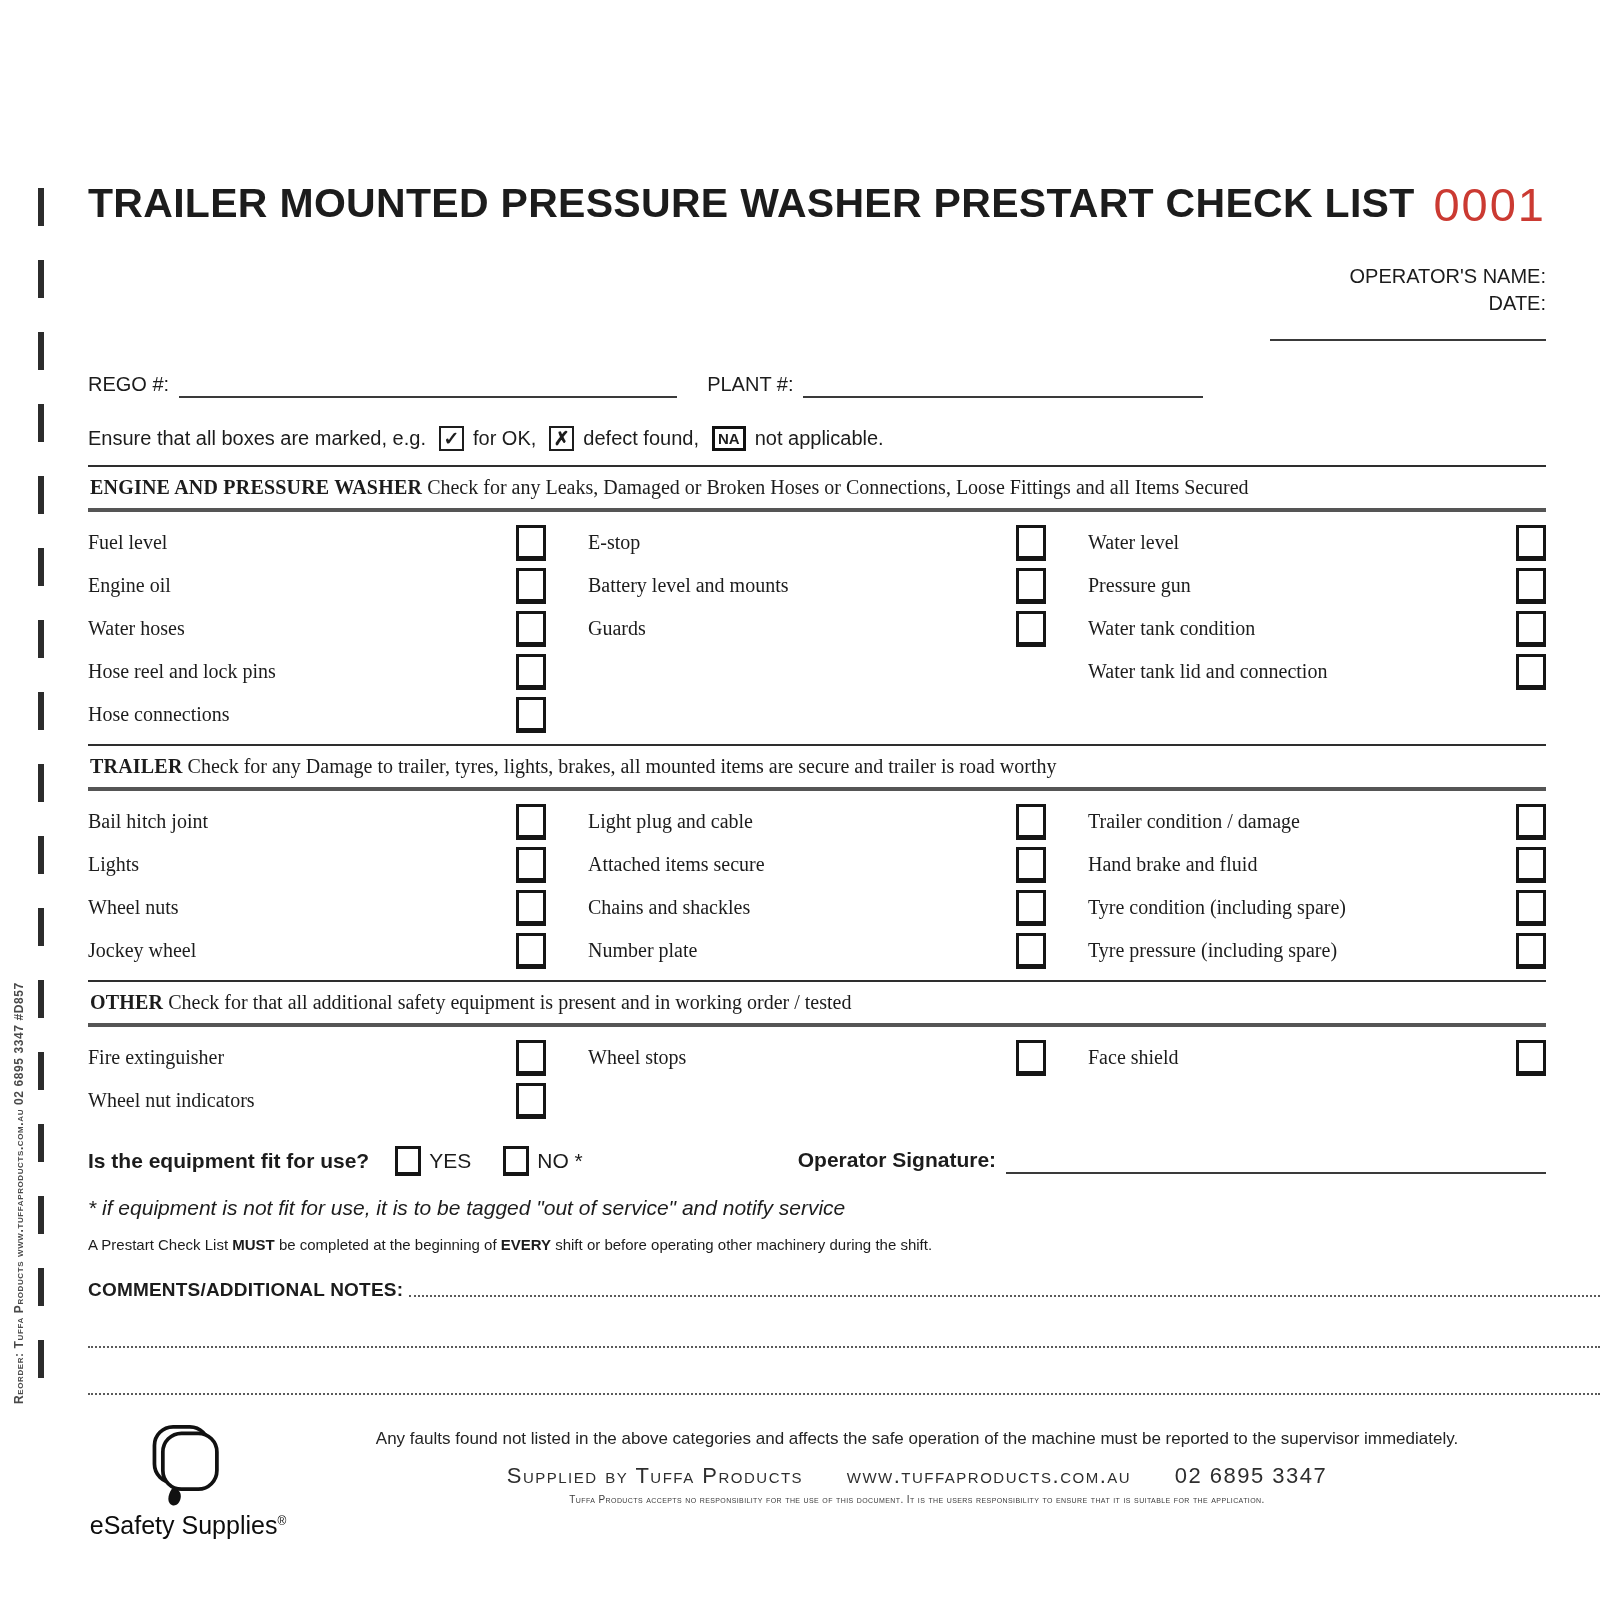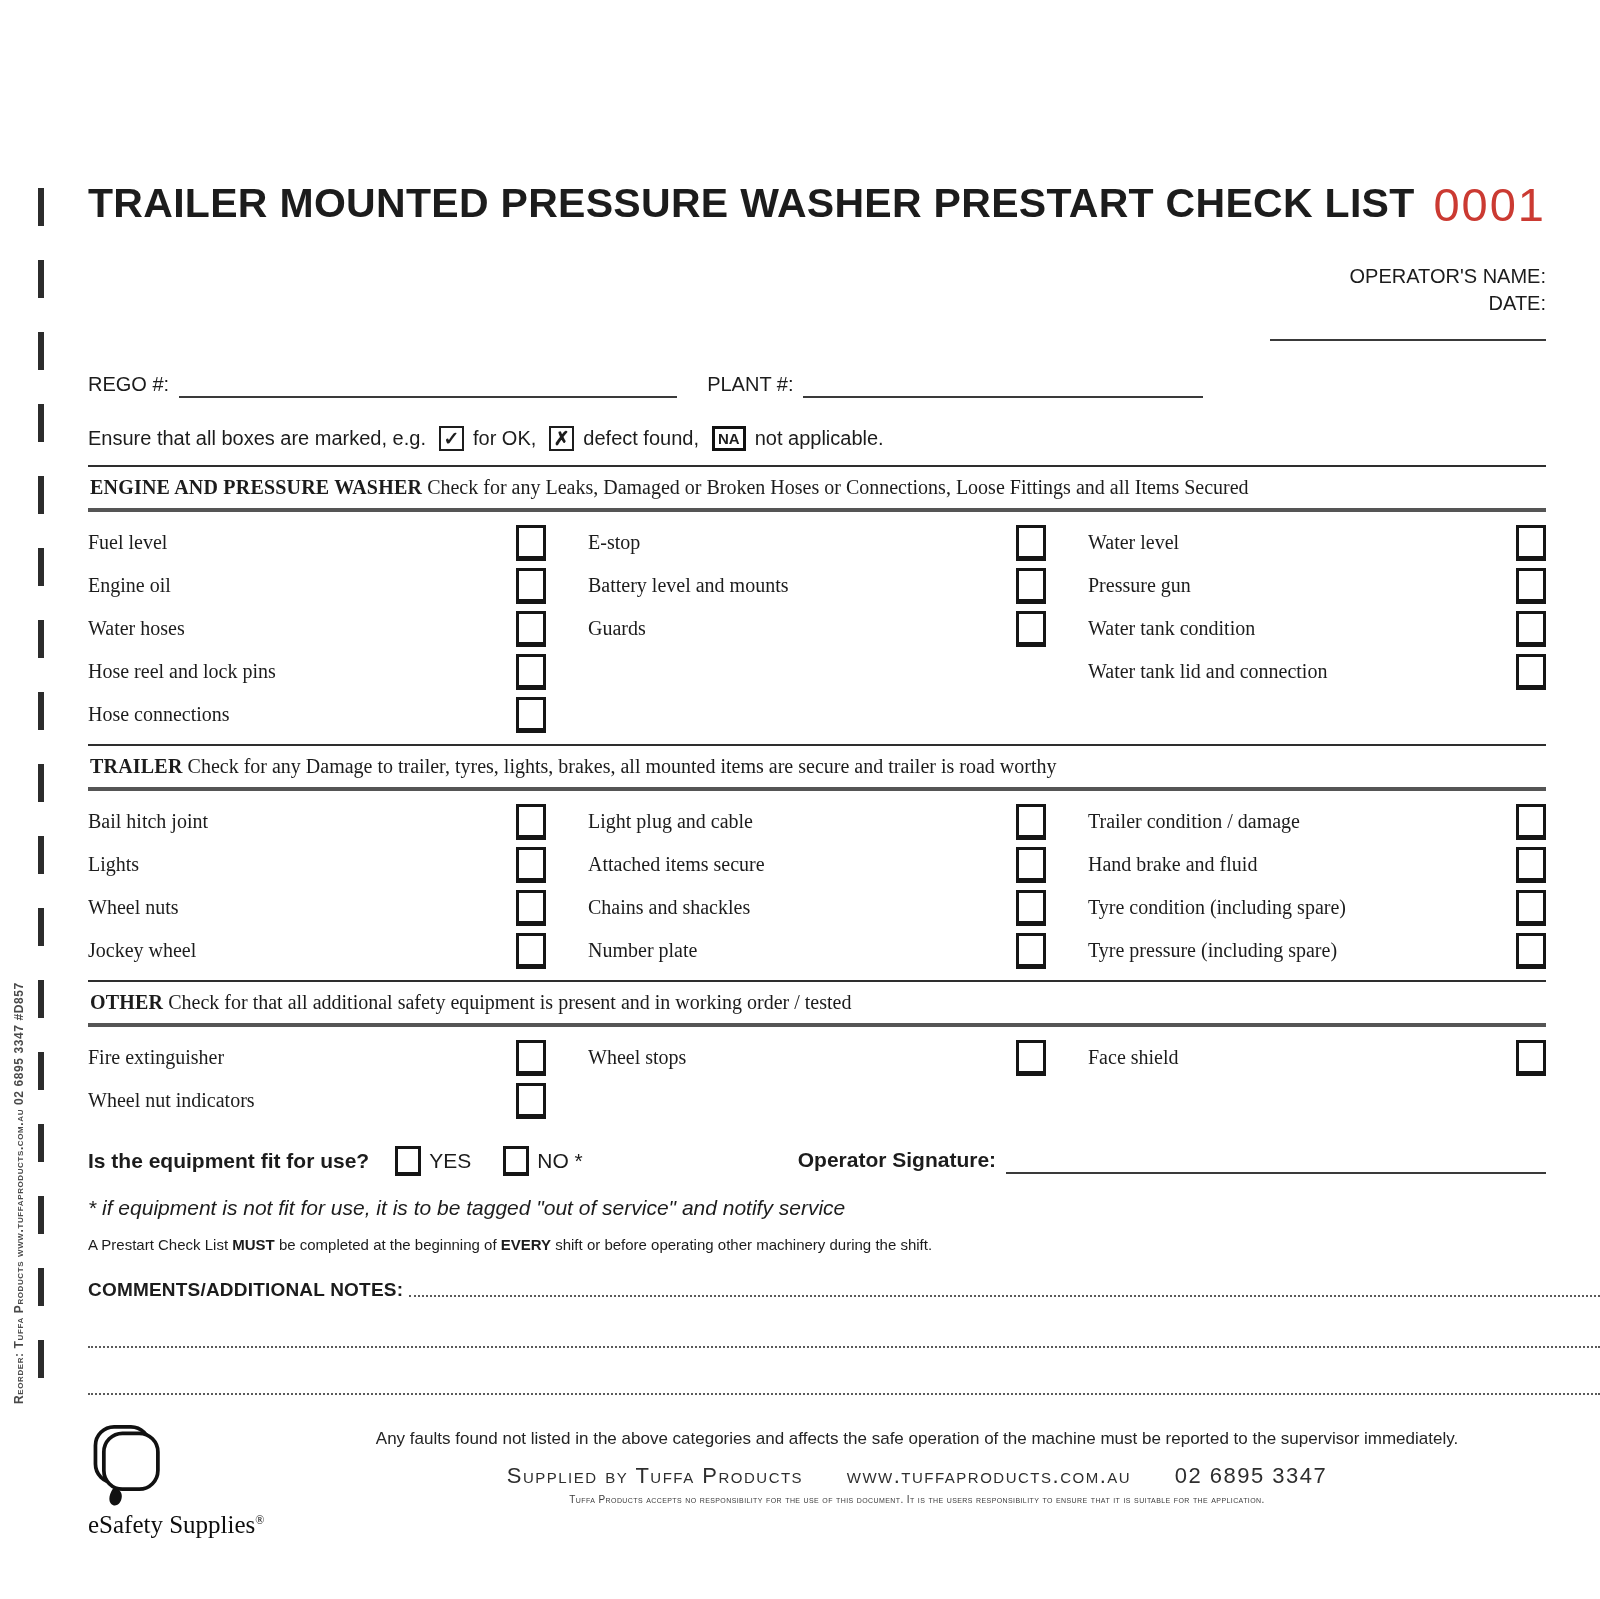--- a/index.html
+++ b/index.html
@@ -79,21 +79,21 @@
   .oos-note { margin-top: 20px; font-size: 21px; font-style: italic; }
   .prestart-note { margin-top: 16px; font-size: 15px; }
   .prestart-note b { font-weight: bold; }
 
   .comments-row { margin-top: 26px; display: flex; align-items: flex-end; margin-right: -54px; }
   .comments-label { font-weight: bold; font-size: 19px; white-space: nowrap; letter-spacing: 0.2px; }
   .dotline { flex: 1; border-bottom: 2px dotted #5a5a5a; height: 0; margin: 0 0 4px 6px; }
   .extra-dotline { border-bottom: 2px dotted #5a5a5a; height: 0; margin-top: 45px; margin-right: -54px; }
 
   .footer { margin-top: 20px; display: flex; align-items: flex-start; }
-  .logo-block { width: 200px; flex: none; display: flex; flex-direction: column; align-items: flex-start; padding-top: 6px; font-family: Liberation Serif, serif; }
+  .logo-block { width: 200px; flex: none; display: flex; flex-direction: column; align-items: center; padding-top: 6px; }
   .logo-text { font-size: 25px; color: #0d0d0d; margin-top: 2px; white-space: nowrap; }
   .logo-text sup { font-size: 12px; }
   .footer-text { flex: 1; text-align: center; padding-top: 14px; }
   .faults-note { font-size: 17px; color: #242424; }
   .supplied-line { margin-top: 14px; font-size: 22px; font-variant: small-caps; letter-spacing: 1.5px; color: #2e2e2e; }
   .supplied-line span { margin: 0 18px; }
   .disclaimer-line { margin-top: 5px; font-size: 10px; font-variant: small-caps; letter-spacing: 0.4px; color: #3a3a3a; }
 </style>
 </head>
 <body style="color: rgb(28, 28, 28);">

